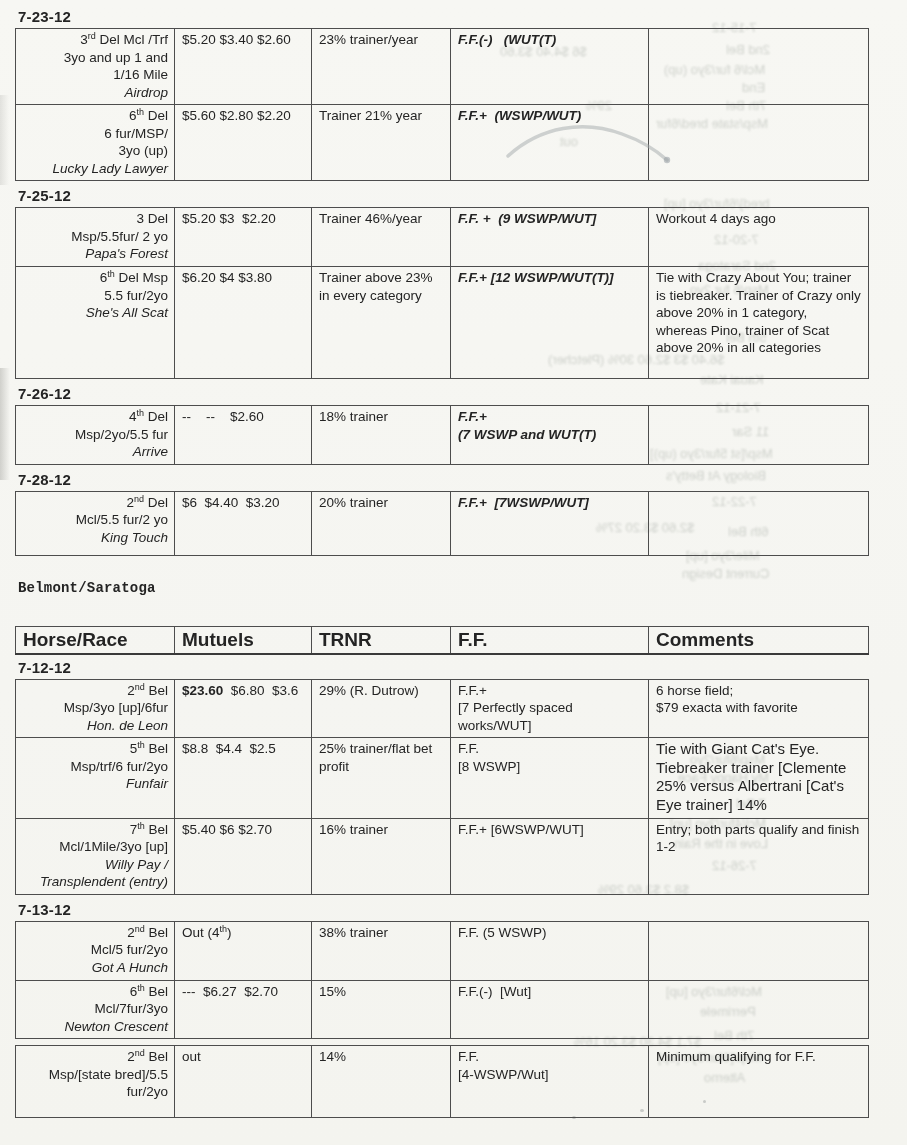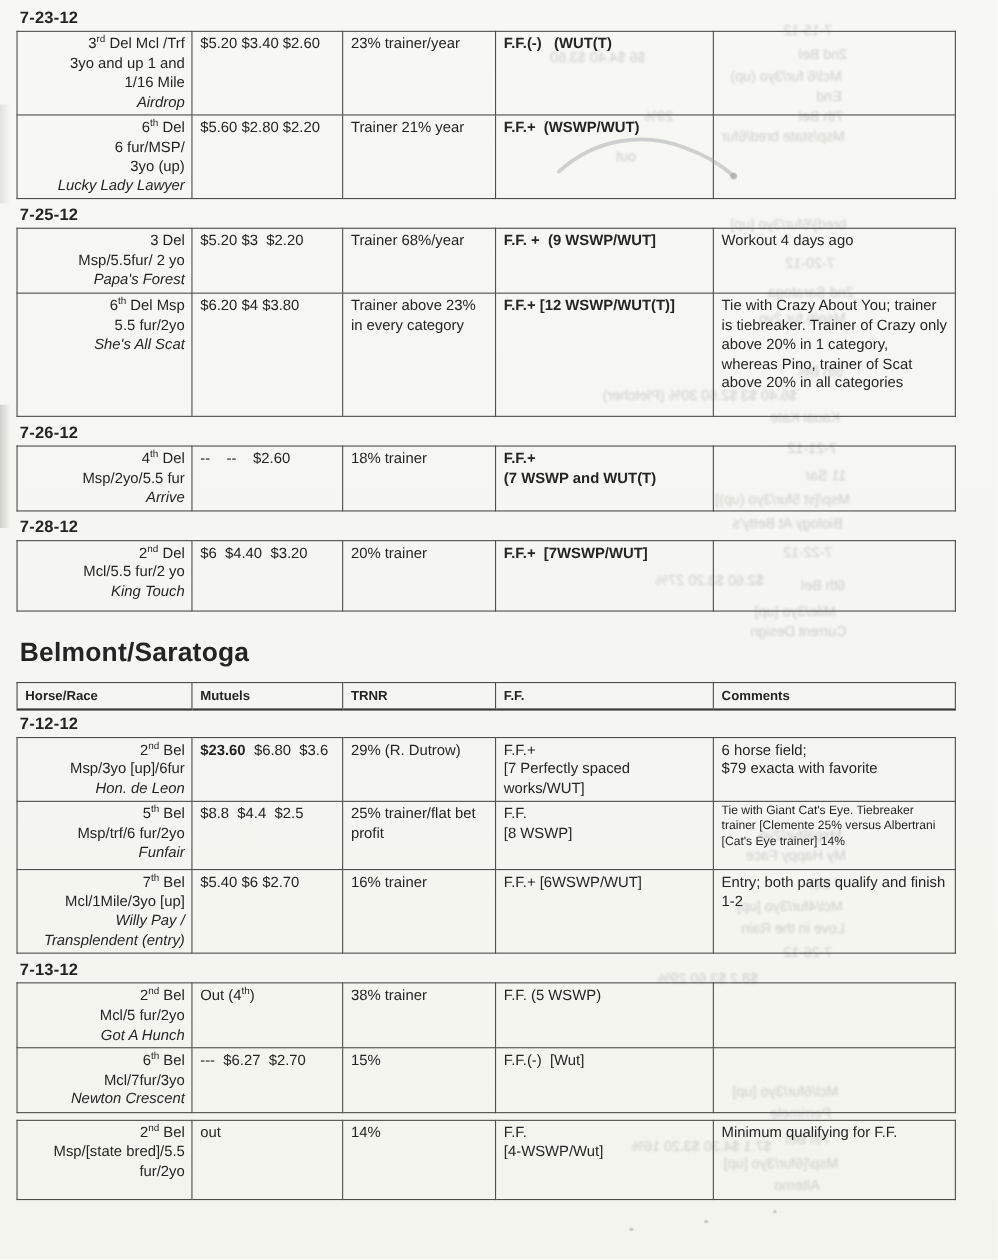--- a/index.html
+++ b/index.html
@@ -3,34 +3,34 @@
 <meta charset="utf-8">
 <style>
   html,body{margin:0;padding:0;}
   body{
     width:907px;height:1145px;position:relative;overflow:hidden;
     background:linear-gradient(180deg,#f7f7f3 0%,#f5f5f1 60%,#f4f4ef 100%);
     font-family:"Liberation Sans",sans-serif;color:#242424;
   }
   .page{position:absolute;inset:0;padding:6px 0 0 15px;z-index:2;}
   .date-heading{font-size:15px;font-weight:bold;margin:2px 0 3px 3px;letter-spacing:.2px;}
-  .section-title{font-size:24px;font-weight:bold;margin:24px 0 12px 3px;letter-spacing:.2px;}
+  .section-title{font-size:14px;font-weight:bold;margin:24px 0 30px 3px;letter-spacing:.2px;font-family:Liberation Mono, monospace;}
   table.grid,table.hdr{border-collapse:collapse;table-layout:fixed;width:853px;background:transparent;}
   table.grid{border:1.5px solid #3e3e3e;margin:0 0 6px 0;}
   table.hdr{border:1.5px solid #3e3e3e;margin:0 0 4px 0;}
   col.c1{width:159px}col.c2{width:137px}col.c3{width:139px}col.c4{width:198px}col.c5{width:220px}
   .grid td{border:1px solid #4d4d4d;vertical-align:top;padding:2px 6px 3px 7px;font-size:13.5px;line-height:1.3;}
-  .hdr th{border:1px solid #4d4d4d;border-bottom:2.5px solid #3a3a3a;font-size:12px;font-weight:bold;
+  .hdr th{border:1px solid #4d4d4d;border-bottom:2.5px solid #3a3a3a;font-size:19px;font-weight:bold;
           text-align:left;padding:2px 6px 2px 7px;height:19px;}
   sup{font-size:9px;line-height:0;vertical-align:super;}
   .ln{min-height:17px;text-align:right;}
   .it{font-style:italic;}
   .mut,.ff,.cmt{white-space:pre-wrap;}
-  .bold{font-weight:bold;}
-  .cmt.small{font-size:11px;line-height:1.24;}
+  .bold{font-weight:bold;font-style:italic;}
+  .cmt.small{font-size:15px;line-height:1.24;}
   
   .ghost{position:absolute;z-index:1;transform:scaleX(-1);filter:blur(1.2px);
          color:rgba(128,138,128,.34);font-size:13px;white-space:nowrap;pointer-events:none;}
   .edge-shadow{position:absolute;left:0;z-index:1;pointer-events:none;
          background:linear-gradient(to right,rgba(110,110,105,.35),rgba(110,110,105,0));}
   .speck{position:absolute;border-radius:50%;background:rgba(120,125,125,.35);filter:blur(.6px);z-index:1;}
   .pen{position:absolute;z-index:3;pointer-events:none;}
 </style>
 </head>
 <body>
@@ -137,21 +137,21 @@
           <col class="c5">
         </colgroup>
         <tbody>
           <tr style="height: 48px;">
             <td class="race">
               <div class="ln">3 Del</div>
               <div class="ln">Msp/5.5fur/ 2 yo</div>
               <div class="ln it">Papa's Forest</div>
             </td>
             <td class="mut">$5.20 $3  $2.20</td>
-            <td class="trnr">Trainer 68%/year</td>
+            <td class="trnr">Trainer 46%/year</td>
             <td class="ff bold">F.F. +  (9 WSWP/WUT]</td>
             <td class="cmt">Workout 4 days ago</td>
           </tr>
           <tr style="height: 112px;">
             <td class="race">
               <div class="ln">6<sup>th</sup> Del   Msp</div>
               <div class="ln">5.5 fur/2yo</div>
               <div class="ln it">She's All Scat</div>
             </td>
             <td class="mut">$6.20 $4 $3.80</td>

